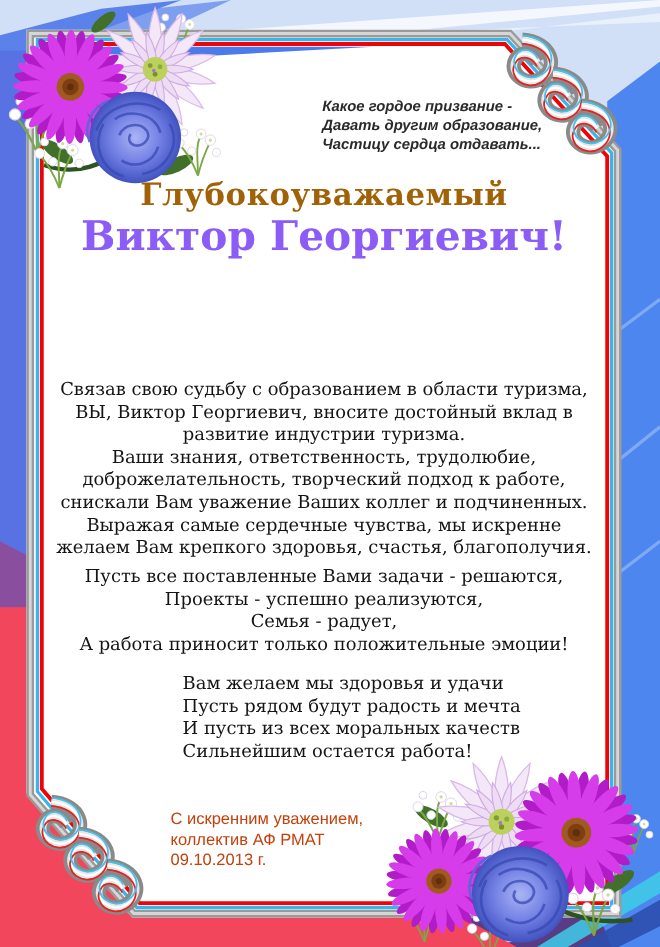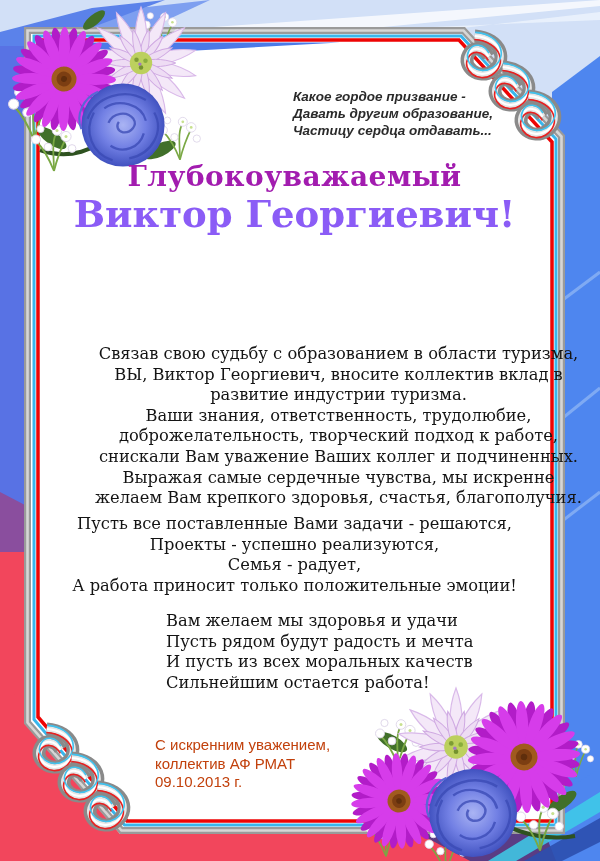--- a/index.html
+++ b/index.html
@@ -1,25 +1,25 @@
 <!DOCTYPE html>
 <html><head>
 <meta charset="utf-8">
 <style>
   html,body{margin:0;padding:0;background:#fff;}
   #card{position:relative;width:600px;height:861px;overflow:hidden;font-family:"DejaVu Serif",serif;}
   #decor{position:absolute;left:0;top:0;width:600px;height:861px;}
   .txt{position:absolute;color:#141414;}
   .epigraph{left:293px;top:88px;width:230px;font:italic 700 13.5px/17px "Liberation Sans",sans-serif;color:#2a2a2a;}
-  .salutation{left:41px;top:160px;width:507px;text-align:center;font-weight:700;font-size:28px;color:#a21caf;letter-spacing:.5px;}
+  .salutation{left:41px;top:160px;width:507px;text-align:center;font-weight:700;font-size:28px;color:#a16207;letter-spacing:.5px;}
   .addressee{left:41px;top:192px;width:507px;text-align:center;font-weight:700;font-size:37px;color:#8b5cf6;}
   .para{left:41px;width:507px;text-align:center;font-size:16.3px;line-height:20.6px;white-space:nowrap;}
   .para div{white-space:nowrap;}
   .p-intro{top:248px;}
-  .p-body{top:344px;margin-left:44px;}
+  .p-body{top:344px;}
   .p-wishes{top:514px;}
   .p-poem{top:611px;left:166px;width:380px;text-align:left;}
   .signature{left:155px;top:736px;font:400 15px/18.5px "Liberation Sans",sans-serif;color:#c2410c;}
 </style>
 </head>
 <body>
 
 <div id="card">
 
 <svg id="decor" viewBox="0 0 600 861" xmlns="http://www.w3.org/2000/svg">
@@ -233,21 +233,21 @@
 
   <div class="txt epigraph">
       <div>Какое гордое призвание -</div>
       <div>Давать другим образование,</div>
       <div>Частицу сердца отдавать...</div>
     </div>
   <div class="txt salutation">Глубокоуважаемый</div>
   <div class="txt addressee">Виктор Георгиевич!</div>
   <div class="txt para p-body">
       <div>Связав свою судьбу с образованием в области туризма,</div>
-      <div>ВЫ, Виктор Георгиевич, вносите коллектив вклад в</div>
+      <div>ВЫ, Виктор Георгиевич, вносите достойный вклад в</div>
       <div>развитие индустрии туризма.</div>
       <div>Ваши знания, ответственность, трудолюбие,</div>
       <div>доброжелательность, творческий подход к работе,</div>
       <div>снискали Вам уважение Ваших коллег и подчиненных.</div>
       <div>Выражая самые сердечные чувства, мы искренне</div>
       <div>желаем Вам крепкого здоровья, счастья, благополучия.</div>
     </div>
   <div class="txt para p-wishes">
       <div>Пусть все поставленные Вами задачи - решаются,</div>
       <div>Проекты - успешно реализуются,</div>

